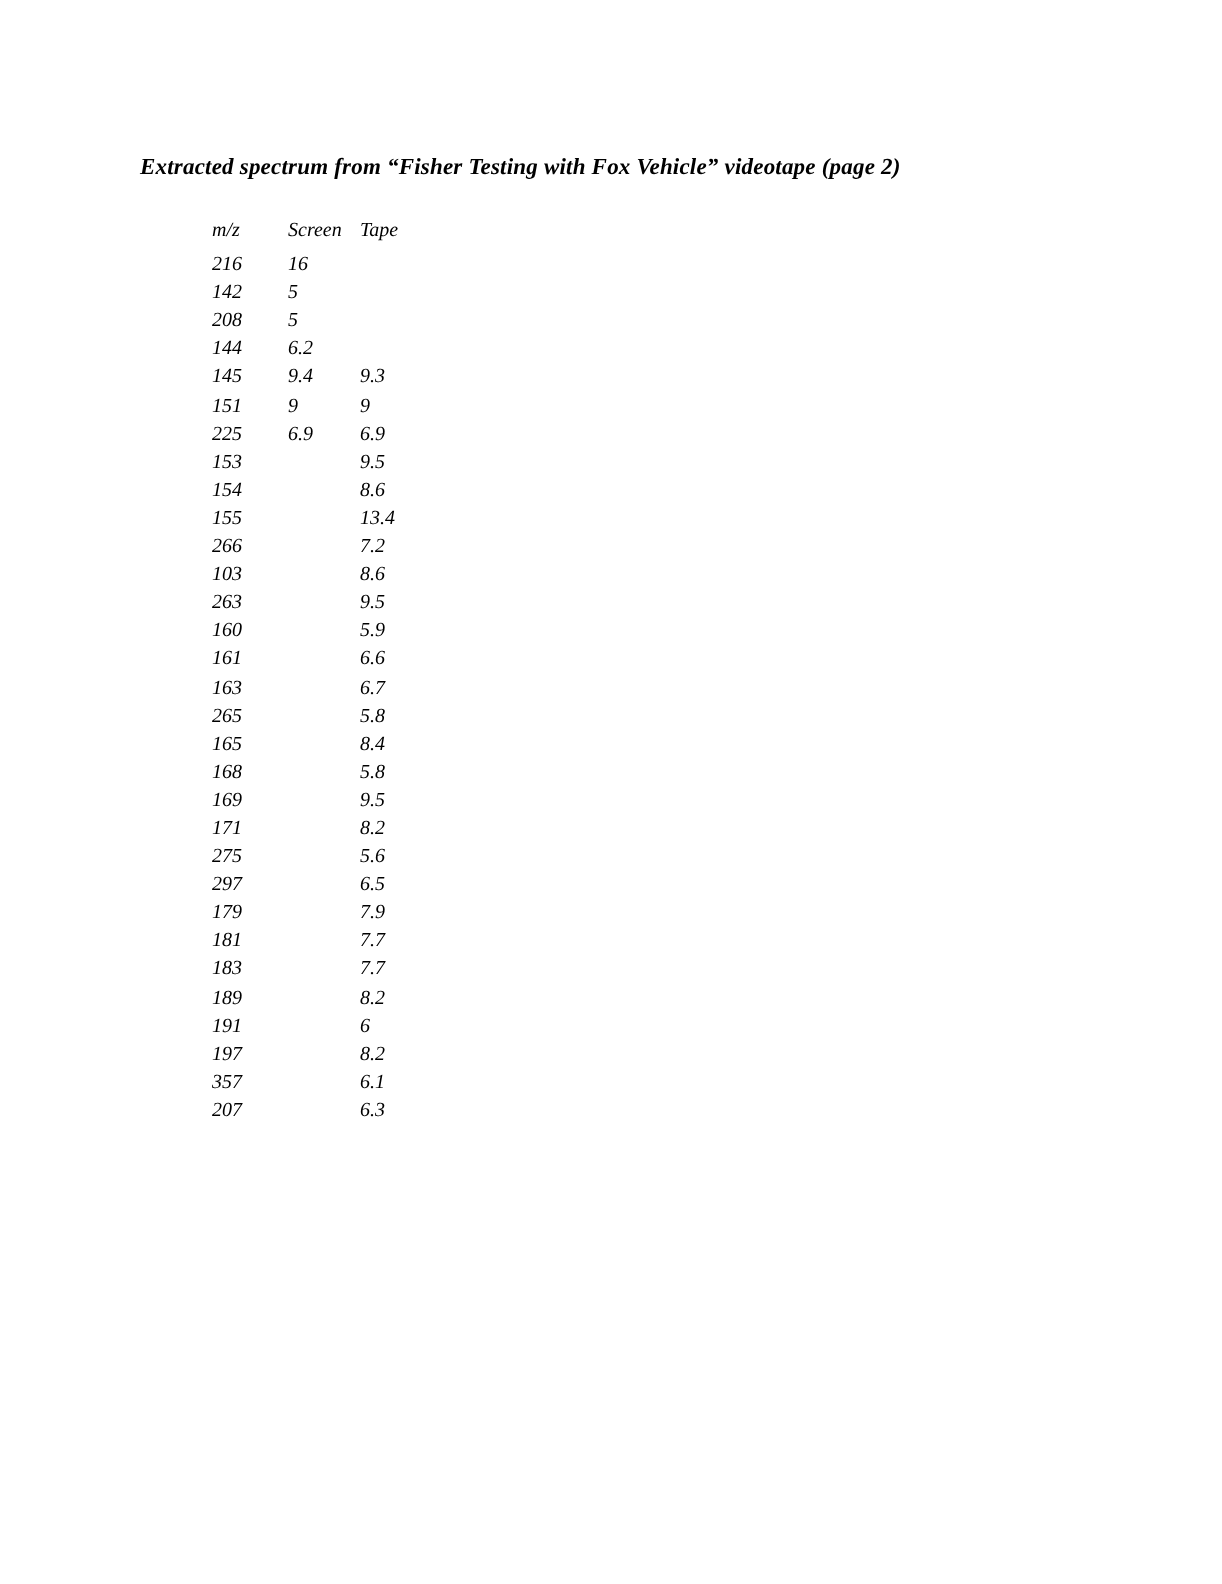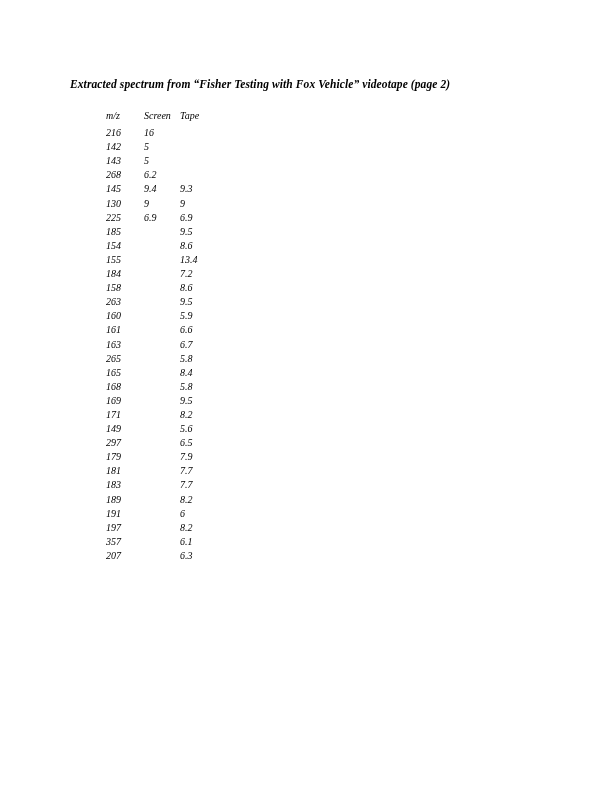--- a/index.html
+++ b/index.html
@@ -82,66 +82,66 @@
           <td class="col-mz">216</td>
           <td class="col-scr">16</td>
           <td class="col-tape"></td>
         </tr>
         <tr>
           <td class="col-mz">142</td>
           <td class="col-scr">5</td>
           <td class="col-tape"></td>
         </tr>
         <tr>
-          <td class="col-mz">143</td>
+          <td class="col-mz">208</td>
           <td class="col-scr">5</td>
           <td class="col-tape"></td>
         </tr>
         <tr>
-          <td class="col-mz">268</td>
+          <td class="col-mz">144</td>
           <td class="col-scr">6.2</td>
           <td class="col-tape"></td>
         </tr>
         <tr>
           <td class="col-mz">145</td>
           <td class="col-scr">9.4</td>
           <td class="col-tape">9.3</td>
         </tr>
         <tr>
-          <td class="col-mz">130</td>
+          <td class="col-mz">151</td>
           <td class="col-scr">9</td>
           <td class="col-tape">9</td>
         </tr>
         <tr>
           <td class="col-mz">225</td>
           <td class="col-scr">6.9</td>
           <td class="col-tape">6.9</td>
         </tr>
         <tr>
-          <td class="col-mz">185</td>
+          <td class="col-mz">153</td>
           <td class="col-scr"></td>
           <td class="col-tape">9.5</td>
         </tr>
         <tr>
           <td class="col-mz">154</td>
           <td class="col-scr"></td>
           <td class="col-tape">8.6</td>
         </tr>
         <tr>
           <td class="col-mz">155</td>
           <td class="col-scr"></td>
           <td class="col-tape">13.4</td>
         </tr>
         <tr>
-          <td class="col-mz">184</td>
+          <td class="col-mz">266</td>
           <td class="col-scr"></td>
           <td class="col-tape">7.2</td>
         </tr>
         <tr>
-          <td class="col-mz">158</td>
+          <td class="col-mz">103</td>
           <td class="col-scr"></td>
           <td class="col-tape">8.6</td>
         </tr>
         <tr>
           <td class="col-mz">263</td>
           <td class="col-scr"></td>
           <td class="col-tape">9.5</td>
         </tr>
         <tr>
           <td class="col-mz">160</td>
@@ -177,21 +177,21 @@
           <td class="col-mz">169</td>
           <td class="col-scr"></td>
           <td class="col-tape">9.5</td>
         </tr>
         <tr>
           <td class="col-mz">171</td>
           <td class="col-scr"></td>
           <td class="col-tape">8.2</td>
         </tr>
         <tr>
-          <td class="col-mz">149</td>
+          <td class="col-mz">275</td>
           <td class="col-scr"></td>
           <td class="col-tape">5.6</td>
         </tr>
         <tr>
           <td class="col-mz">297</td>
           <td class="col-scr"></td>
           <td class="col-tape">6.5</td>
         </tr>
         <tr>
           <td class="col-mz">179</td>

